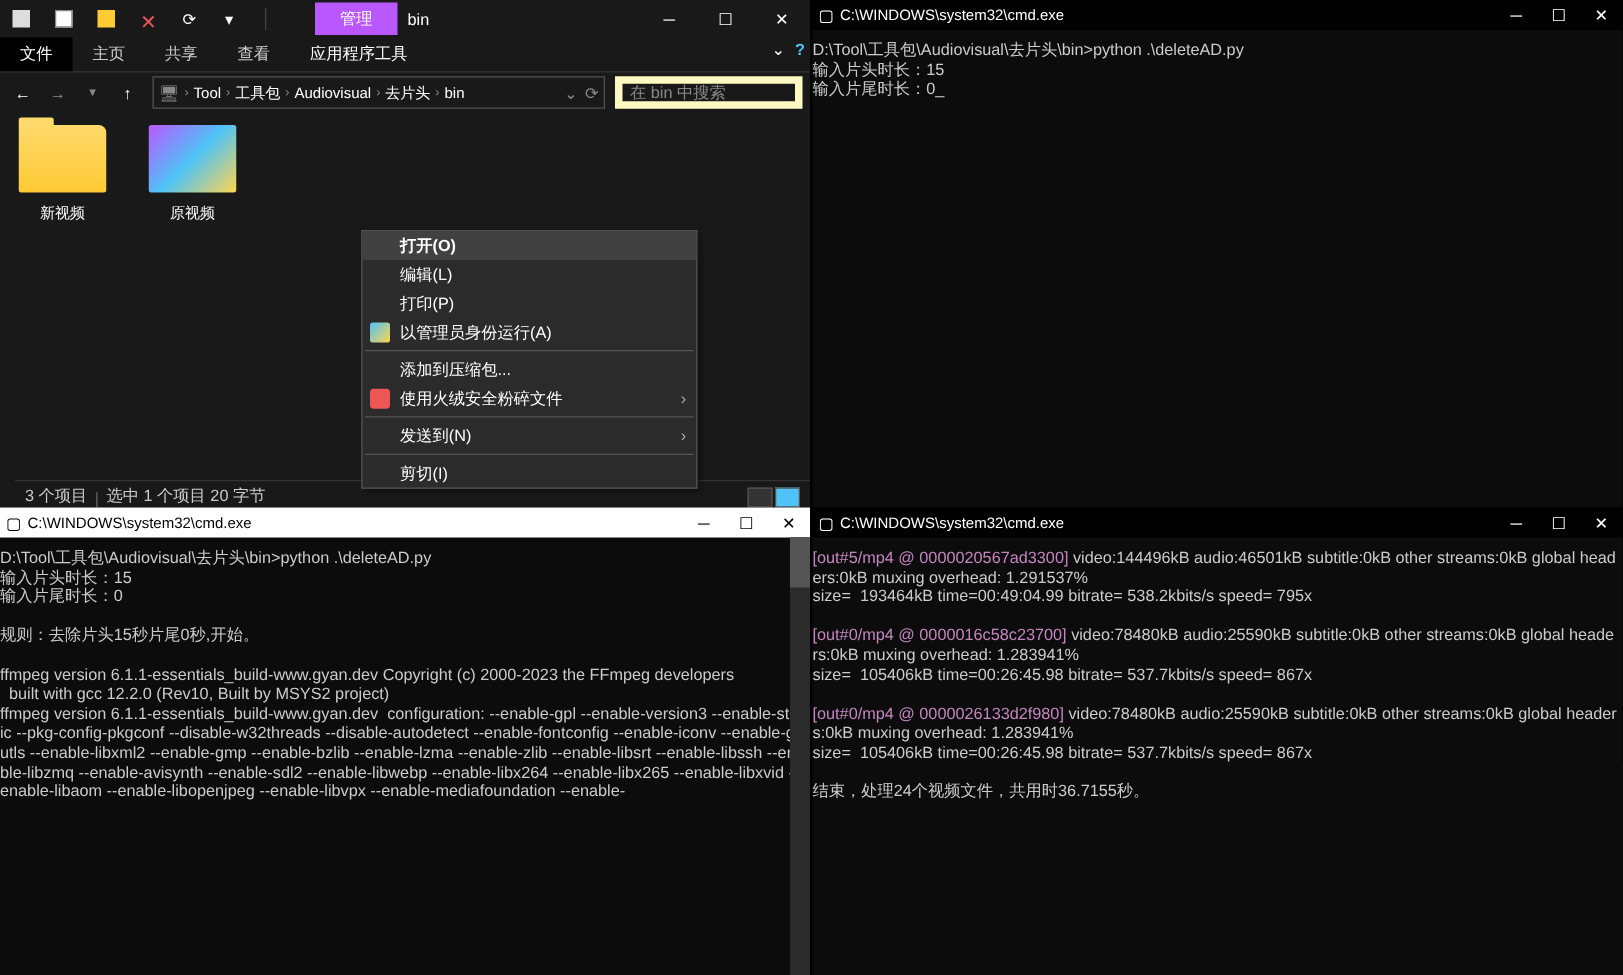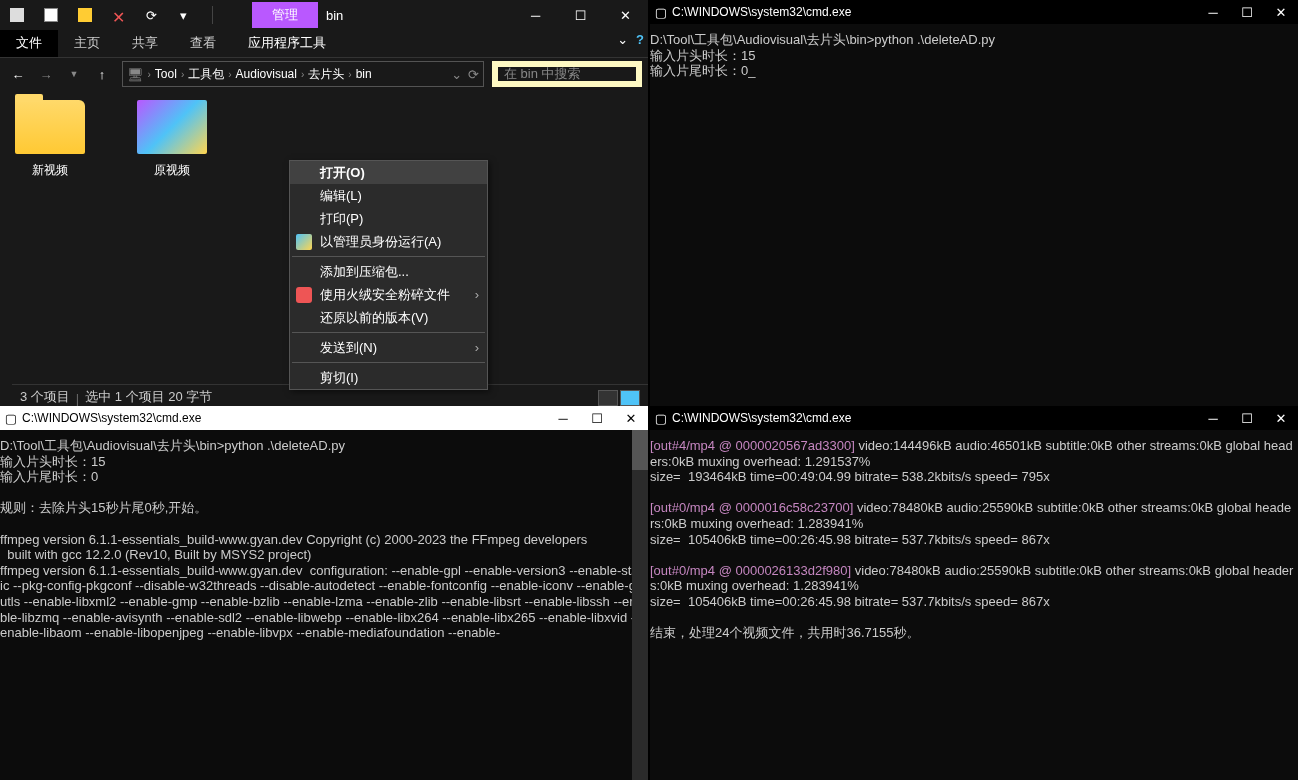--- a/index.html
+++ b/index.html
@@ -20,36 +20,36 @@
 .ex-ribbon-tab { padding:4px 16px; color:#ccc; }
 .ex-ribbon-tab.tools { color:#fff; }
 .ex-ribbon-right { position:absolute; right:4px; top:2px; display:flex; gap:8px; align-items:center; }
 .ex-nav { height:32px; background:#191919; display:flex; align-items:center; padding:0 6px; gap:4px; }
 .ex-nav-btn { width:24px; height:24px; display:flex; align-items:center; justify-content:center; color:#888; }
 .ex-nav-btn.active { color:#fff; }
 .ex-path { flex:1; background:#191919; border:1px solid #535353; height:26px; display:flex; align-items:center; padding:0 4px; margin:0 4px; }
 .ex-path-seg { padding:0 4px; color:#fff; font-size:12px; }
 .ex-path-sep { color:#888; font-size:10px; }
 .ex-search { width:150px; background:#191919; border:6px solid #fef9c3; height:26px; display:flex; align-items:center; padding:0 6px; color:#888; font-size:12px; }
-.ex-content { background:#191919; height:294px; padding:10px; display:flex; gap:42px; }
+.ex-content { background:#191919; height:294px; padding:10px; display:flex; gap:24px; }
 .ex-item { width:80px; text-align:center; }
 .ex-folder-icon { width:70px; height:54px; margin:0 auto 8px; }
 .ex-folder-yellow { background:linear-gradient(180deg,#ffd96a 0%,#ffc933 100%); border-radius:2px 6px 2px 2px; position:relative; }
 .ex-folder-yellow::before { content:""; position:absolute; top:-6px; left:0; width:28px; height:8px; background:#ffd96a; border-radius:2px 2px 0 0; }
 .ex-folder-img { background:linear-gradient(135deg,#b958ff 0%,#4fc3f7 50%,#ffd54f 100%); border-radius:2px; }
 .ex-item.selected .ex-bat { background:#cce8ff; position:relative; }
 .ex-bat { width:70px; height:70px; margin:0 auto 8px; background:#fff; border-radius:2px; display:flex; align-items:center; justify-content:center; }
 .ex-gear { color:#999; }
 .ex-item-label { color:#fff; font-size:12px; }
 .ex-status { position:absolute; bottom:0; left:0; right:0; height:22px; background:#191919; border-top:1px solid #333; display:flex; align-items:flex-end; padding:0 8px; color:#ccc; font-size:12px;margin-left:12px; }
 .ex-status-sep { margin:0 6px; color:#666; }
 .ex-view-icons { margin-left:auto; display:flex; gap:2px; }
 .ex-view-icon { width:20px; height:16px; border:1px solid #555; background:#333; }
 .ex-view-icon.active { background:#4fc3f7; }
-.ctx-menu { position:absolute; left:289px; top:160px; width:199px; background:#2b2b2b; border:1px solid #555; box-shadow:2px 2px 6px rgba(0,0,0,0.5); z-index:10; }
+.ctx-menu { position:absolute; left:289px; top:184px; width:269px; background:#2b2b2b; border:1px solid #555; box-shadow:2px 2px 6px rgba(0,0,0,0.5); z-index:10; }
 .ctx-row { height:23px; display:flex; align-items:center; padding-left:30px; color:#fff; font-size:12px; position:relative; }
 .ctx-row.highlight { background:#414141; }
 .ctx-row .sub { position:absolute; right:8px; color:#aaa; }
 .ctx-sep { height:1px; background:#555; margin:3px 2px; }
 .ctx-icon { position:absolute; left:6px; width:16px; height:16px; }
 .cmd { position:absolute; background:#0c0c0c; color:#ccc; font-family:"NSimSun","SimSun",Consolas,monospace; font-size:16px; }
 .cmd-tb { height:24px; background:#fff; display:flex; align-items:center; color:#000; font-size:12px; }
 .cmd-tb.dark { background:#000; color:#fff; }
 .cmd-icon { width:22px; text-align:center; }
 .cmd-title { flex:0 1 auto; font-size:12px; white-space:nowrap; overflow:hidden; }
@@ -172,23 +172,20 @@
   </div>
   <div class="ctx-sep"></div>
   <div class="ctx-row">
       <span>添加到压缩包...</span>
     </div>
   <div class="ctx-row">
     <span class="ctx-icon" style="background:#e55;border-radius:3px"></span>
     <span>使用火绒安全粉碎文件</span>
     <span class="sub">›</span>
   </div>
-  <div class="ctx-row">
-      <span>还原以前的版本(V)</span>
-    </div>
   <div class="ctx-sep"></div>
   <div class="ctx-row">
       <span>发送到(N)</span>
       <span class="sub">›</span>
     </div>
   <div class="ctx-sep"></div>
   <div class="ctx-row">
       <span>剪切(I)</span>
     </div>
 </div>
@@ -235,21 +232,21 @@
 <div class="cmd cmd3">
   <div class="cmd-tb dark">
     <span class="cmd-icon">▢</span>
     <span class="cmd-title">C:\WINDOWS\system32\cmd.exe</span>
     <div class="cmd-btns">
       <div class="cmd-btn">─</div>
       <div class="cmd-btn">☐</div>
       <div class="cmd-btn">✕</div>
     </div>
   </div>
-  <div class="cmd-content" id="cmd3c" style="height:350px"><span class="mag">[out#4/mp4 @ 0000020567ad3300]</span> video:144496kB audio:46501kB subtitle:0kB other streams:0kB global headers:0kB muxing overhead: 1.291537%
+  <div class="cmd-content" id="cmd3c" style="height:350px"><span class="mag">[out#5/mp4 @ 0000020567ad3300]</span> video:144496kB audio:46501kB subtitle:0kB other streams:0kB global headers:0kB muxing overhead: 1.291537%
 size=  193464kB time=00:49:04.99 bitrate= 538.2kbits/s speed= 795x
 
 <span class="mag">[out#0/mp4 @ 0000016c58c23700]</span> video:78480kB audio:25590kB subtitle:0kB other streams:0kB global headers:0kB muxing overhead: 1.283941%
 size=  105406kB time=00:26:45.98 bitrate= 537.7kbits/s speed= 867x
 
 <span class="mag">[out#0/mp4 @ 0000026133d2f980]</span> video:78480kB audio:25590kB subtitle:0kB other streams:0kB global headers:0kB muxing overhead: 1.283941%
 size=  105406kB time=00:26:45.98 bitrate= 537.7kbits/s speed= 867x
 
 结束，处理24个视频文件，共用时36.7155秒。</div>
 </div>

